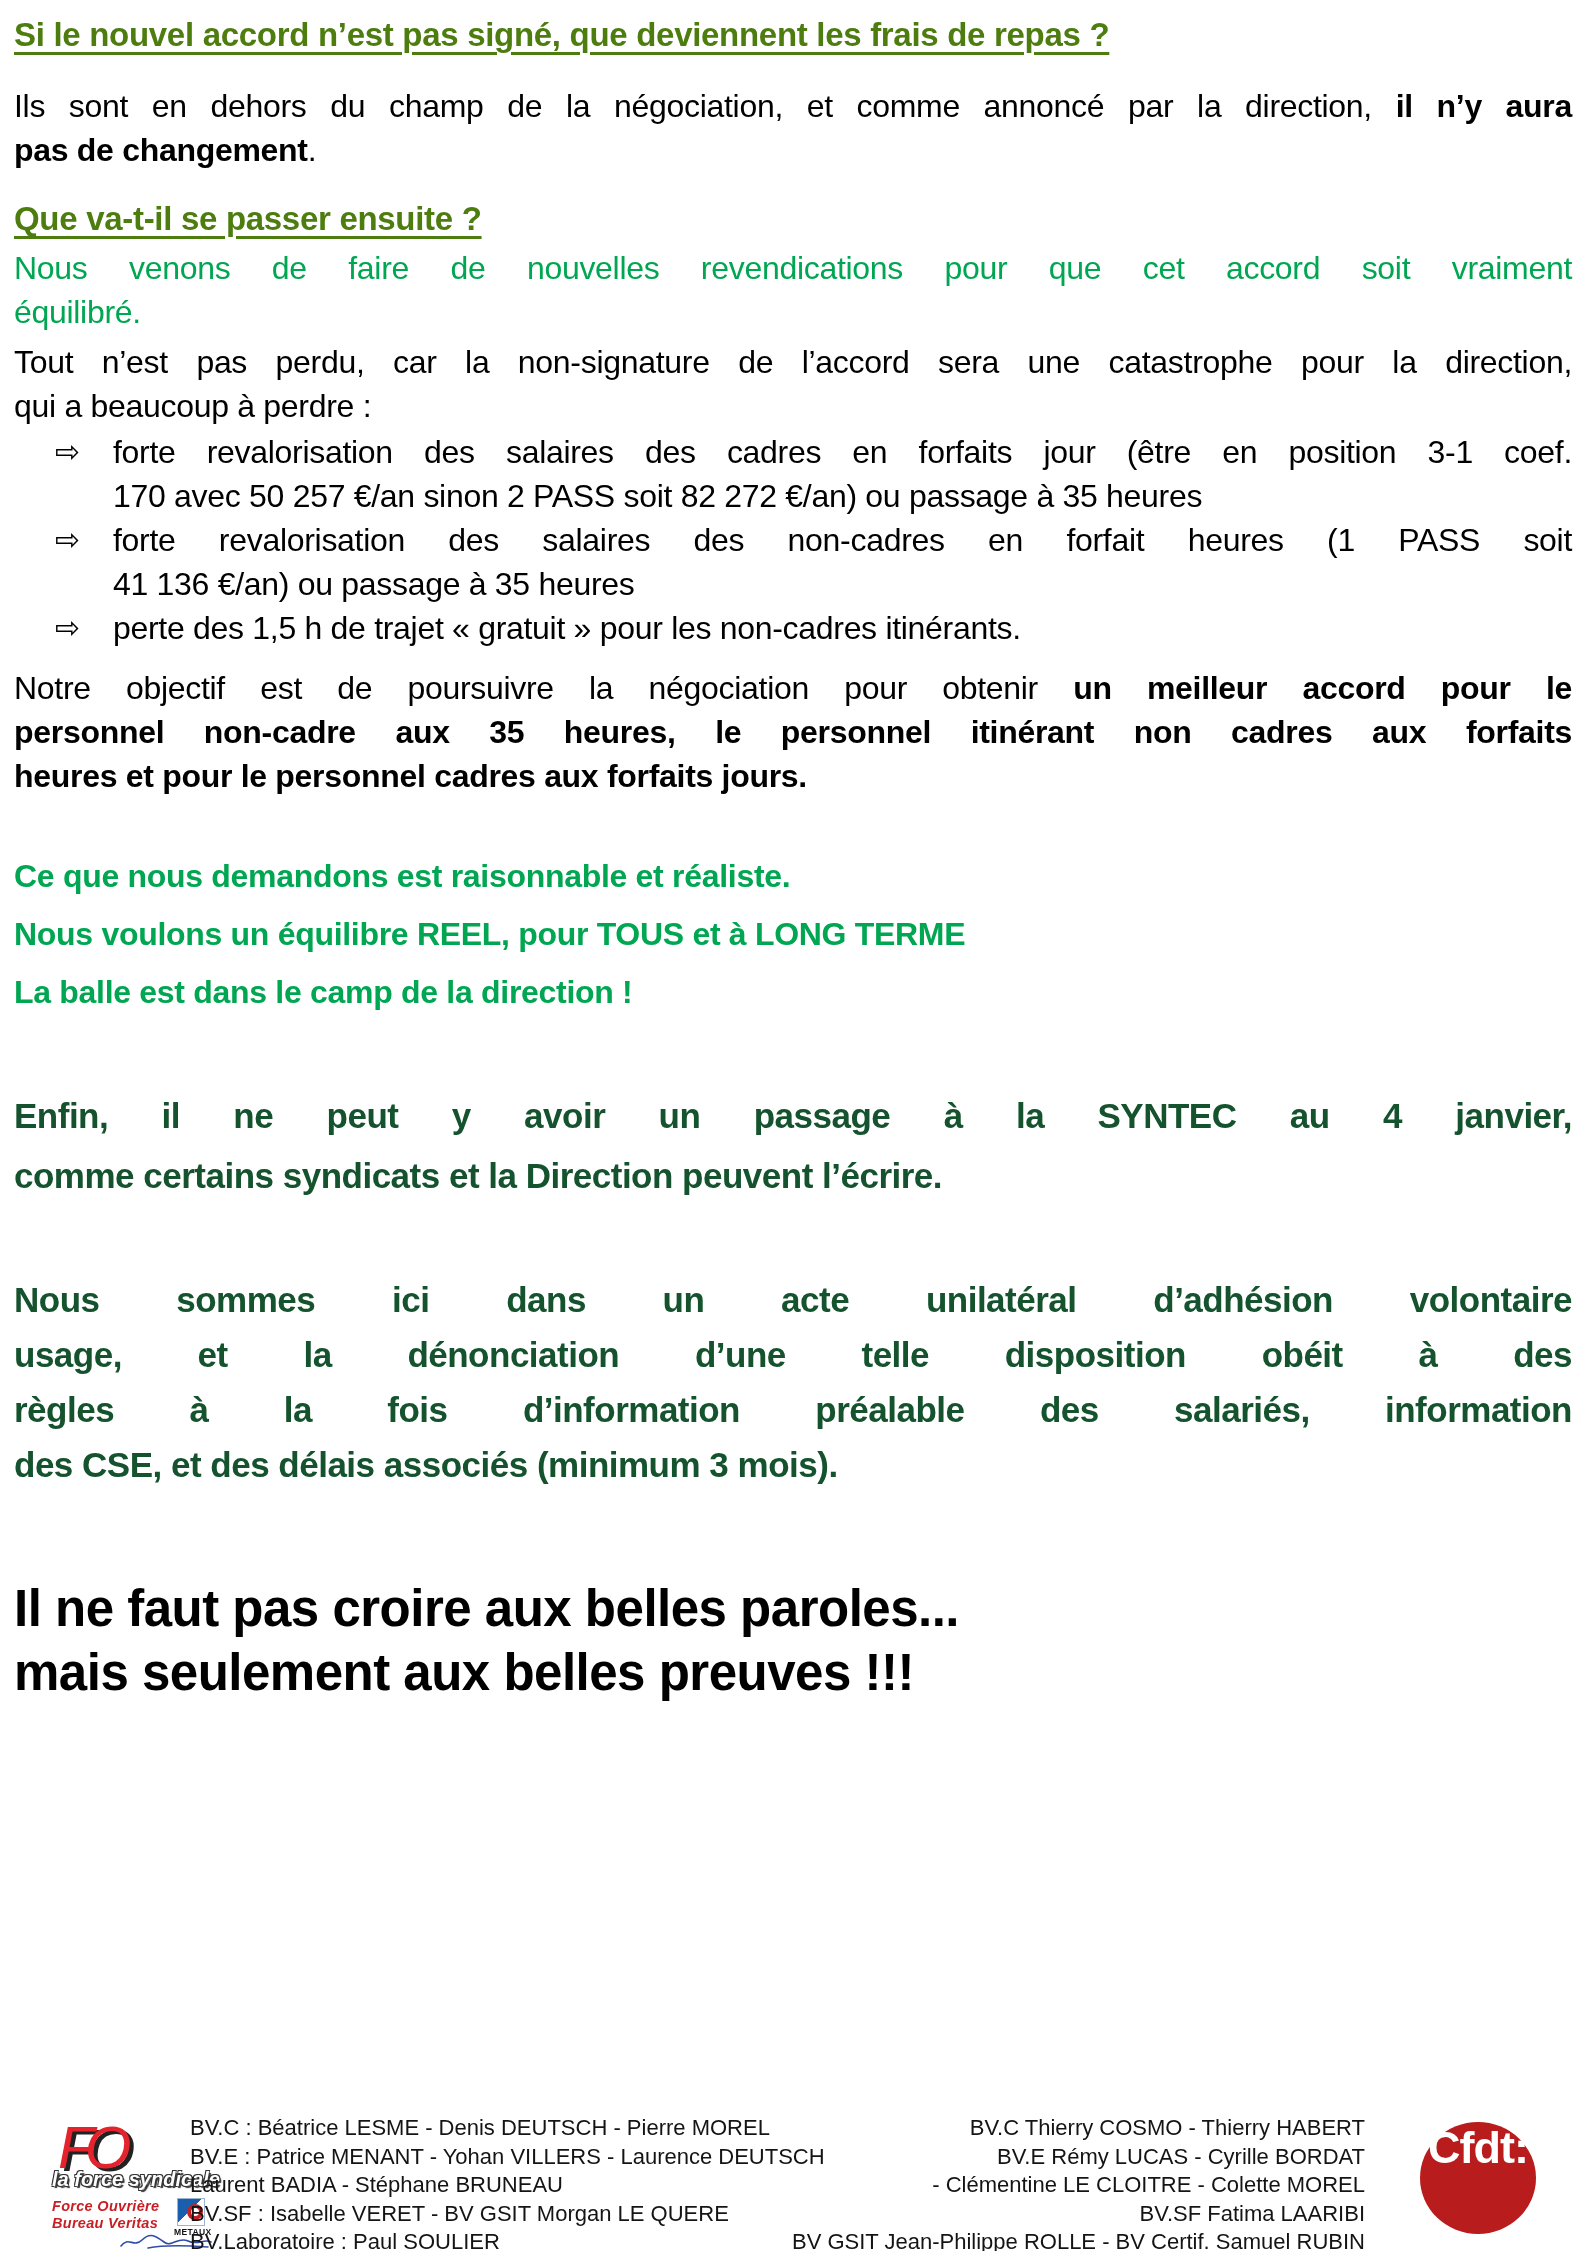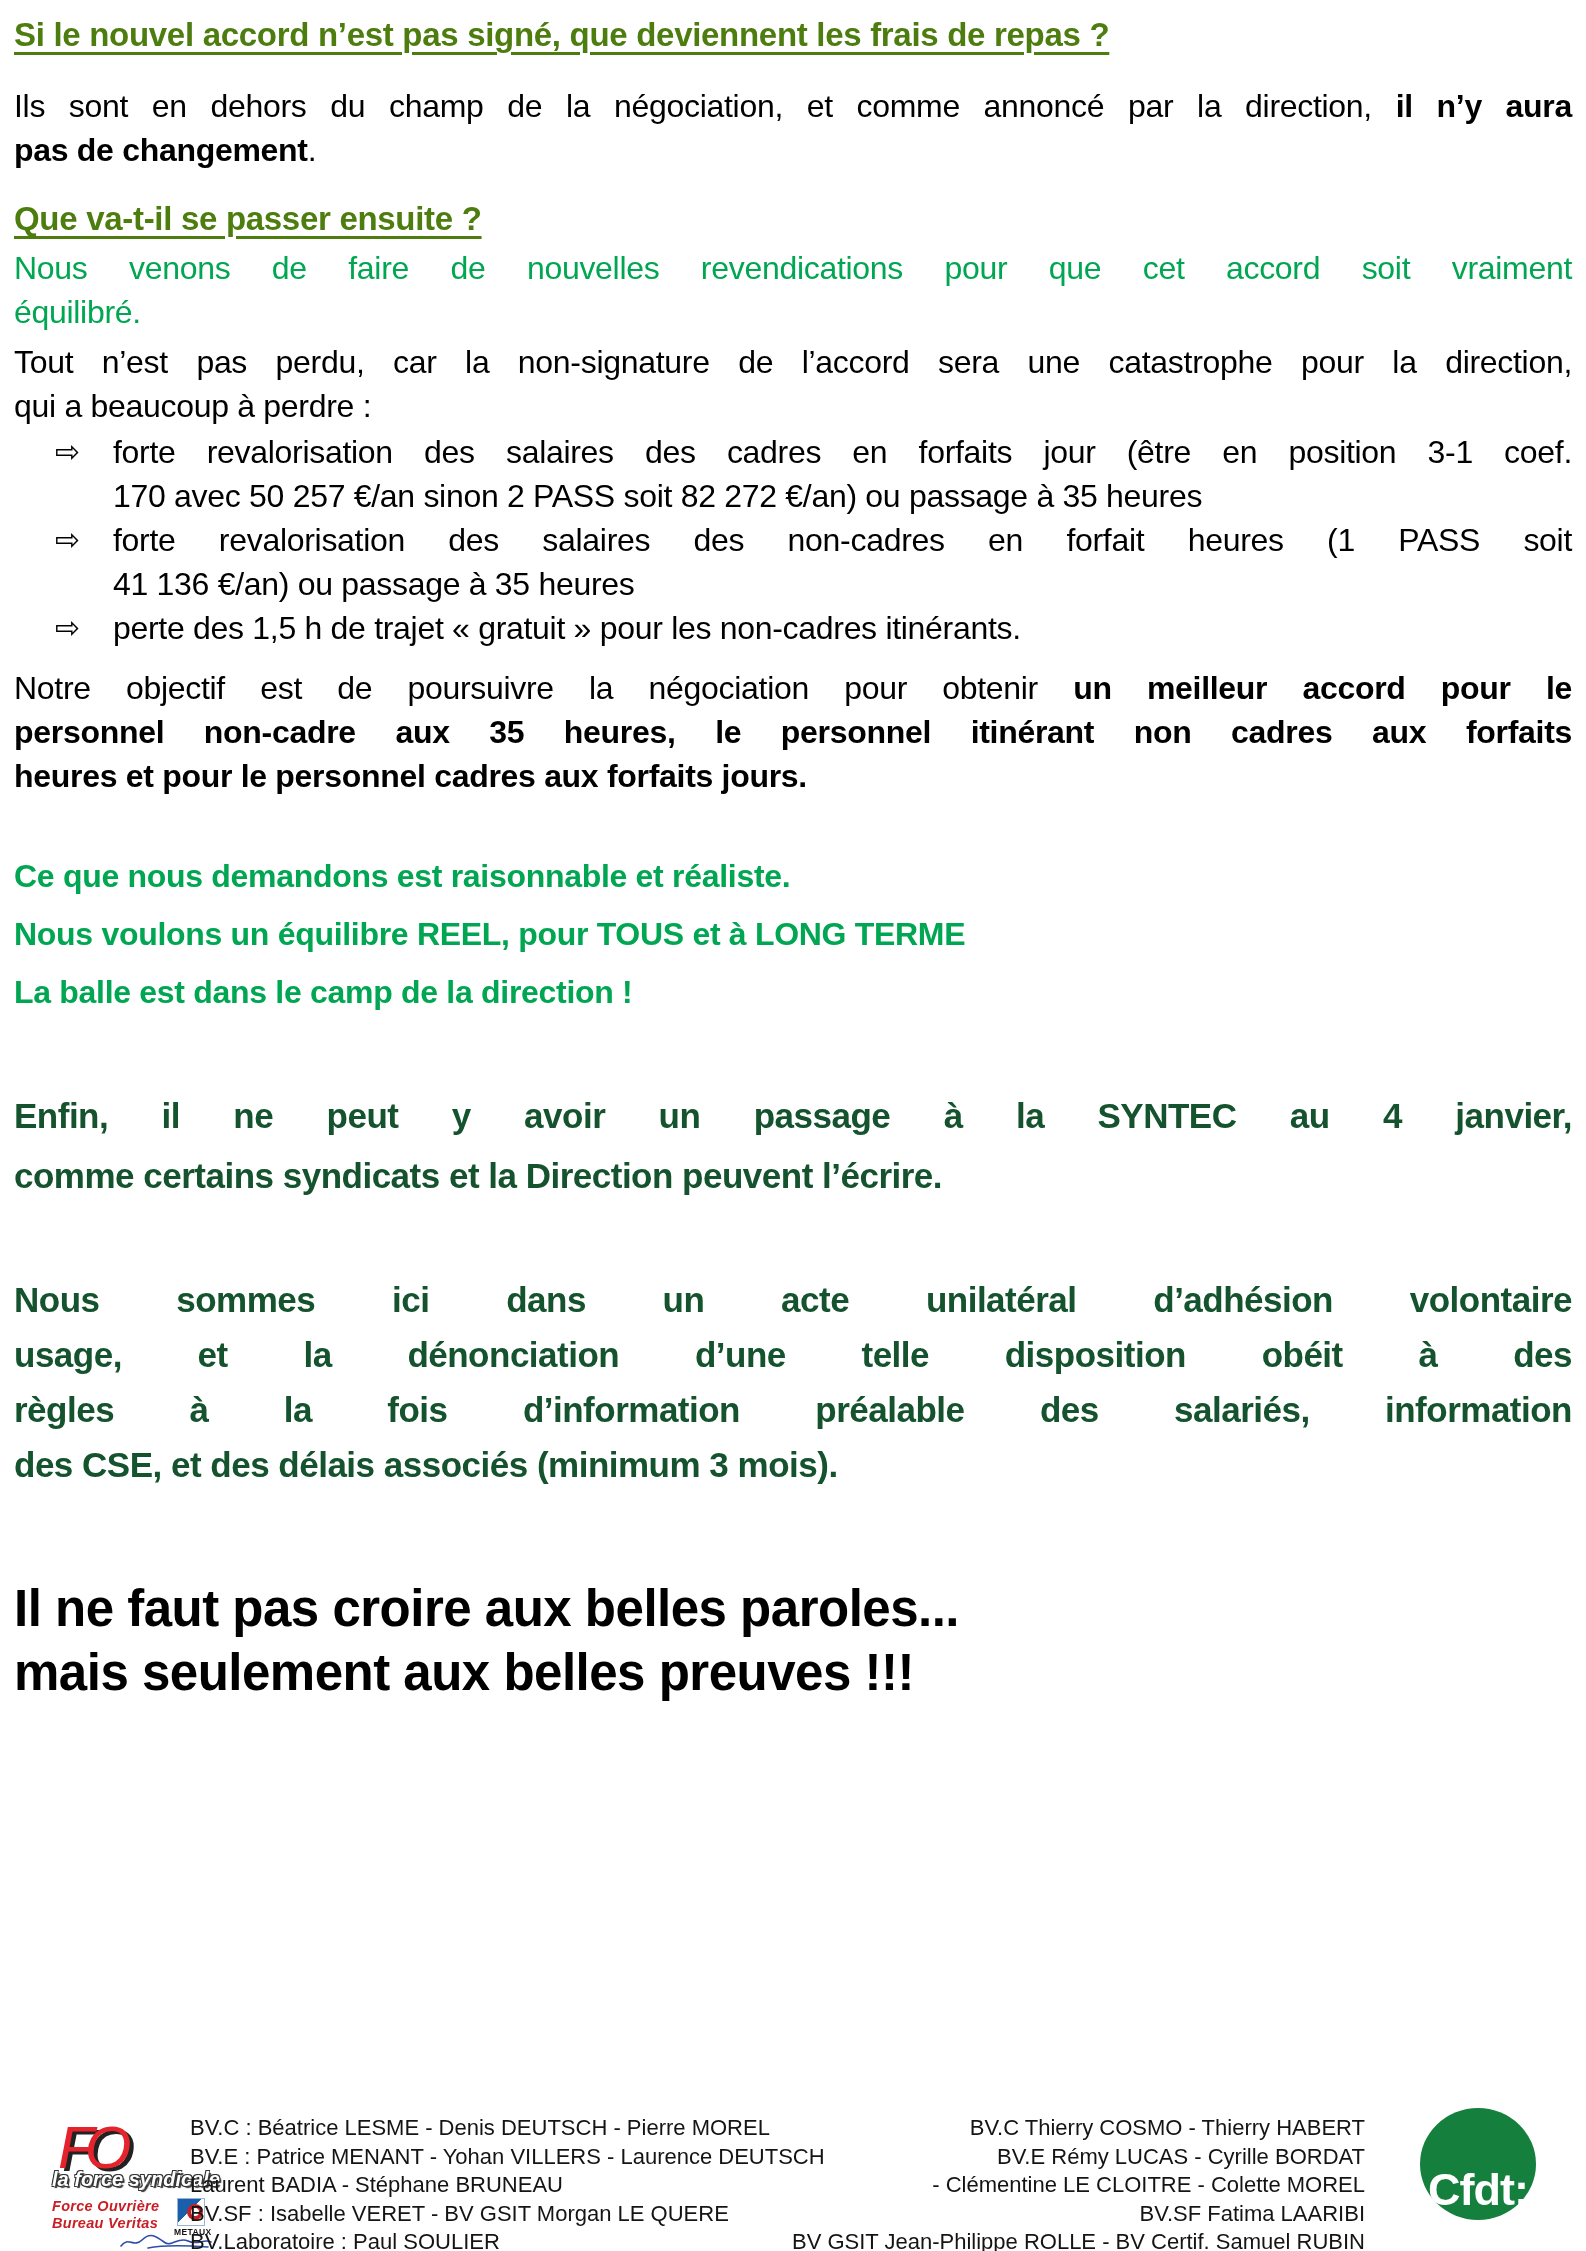--- a/index.html
+++ b/index.html
@@ -95,23 +95,23 @@
   .metaux-ring{position:absolute;right:1px;top:5px;width:8px;height:8px;
     background:#ffffff;border:4px solid #C42127;border-radius:50%;}
   .metaux-label{font-size:8.5px;font-weight:bold;letter-spacing:0.4px;color:#111;margin-top:1px;}
   .fo-sign{position:absolute;right:-28px;top:122px;}
 
   .fo-delegates{position:absolute;left:190px;top:14px;
     font-size:22px;line-height:28.6px;color:#141414;}
   .cfdt-delegates{position:absolute;right:221px;top:14px;text-align:right;
     font-size:22px;line-height:28.6px;color:#141414;}
 
-  .cfdt-logo{position:absolute;right:50px;top:8px;width:116px;height:112px;
-    border-radius:50%;background:#15803d;
-    display:flex;align-items:flex-end;justify-content:center;}
+  .cfdt-logo{position:absolute;right:50px;top:22px;width:116px;height:112px;
+    border-radius:50%;background:#b91c1c;
+    display:flex;align-items:flex-start;justify-content:center;}
   .cfdt-text{color:#ffffff;font-size:45px;font-weight:bold;letter-spacing:-1px;padding-bottom:4px;}
 </style>
 </head>
 <body>
 
 <div class="page">
   <div class="content">
 
     <h1 class="q-heading" id="q1">Si le nouvel accord n’est pas signé, que deviennent les frais de repas ?</h1>
 

